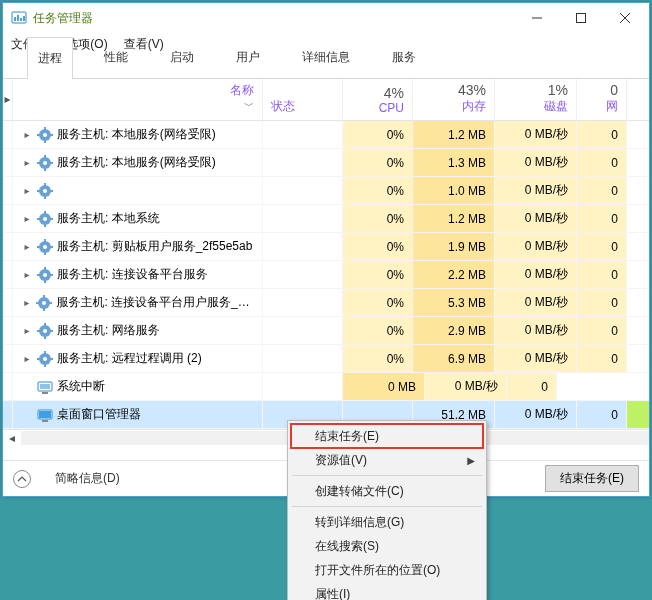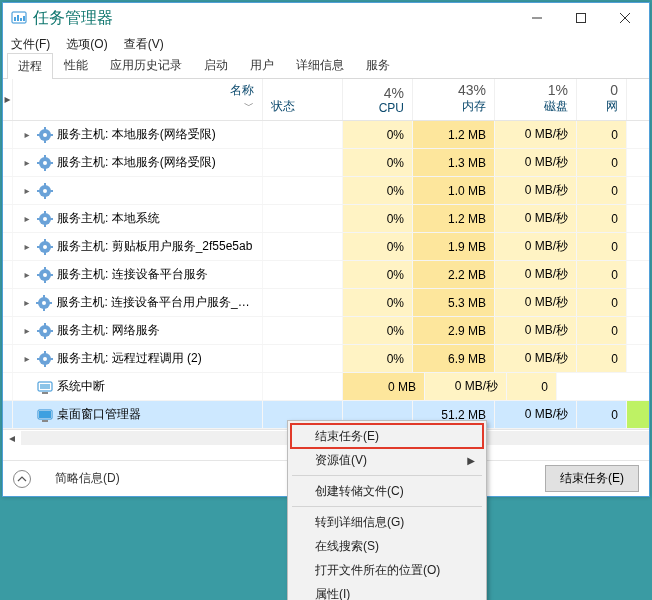--- a/index.html
+++ b/index.html
@@ -1,33 +1,33 @@
 <!DOCTYPE html>
 <html><head>
 <meta charset="utf-8">
 <style>
   * { box-sizing: border-box; margin: 0; padding: 0; font-family: "Microsoft YaHei", "Segoe UI", sans-serif; font-size: 12px; }
   body { background: #3a9ba3; width: 652px; height: 600px; overflow: hidden; }
   .window { position: absolute; left: 2px; top: 2px; width: 648px; height: 495px; background: #fff; border: 1px solid #4fa0d8; box-shadow: 0 0 4px rgba(0,0,0,0.2); }
   .titlebar { height: 30px; display: flex; align-items: center; padding: 0 2px 0 8px; }
   .titlebar .app-icon { width: 16px; height: 16px; margin-right: 6px; }
-  .titlebar .title { flex: 1; font-size: 16px; color: #0f766e; }
+  .titlebar .title { flex: 1; font-size: 12px; color: #4d7c0f; }
   .titlebar .win-btns { display: flex; }
   .titlebar .win-btn { width: 44px; height: 28px; display: flex; align-items: center; justify-content: center; color: #333; }
   .menubar { height: 22px; display: flex; align-items: center; padding: 0 0; }
   .menubar .menu-item { padding: 2px 8px; color: #222; }
   .tabbar { height: 24px; display: flex; align-items: flex-end; padding: 0 4px; border-bottom: 1px solid #d9d9d9; background: #fff; }
-  .tabbar .tab { padding: 4px 10px; color: #333; border: 1px solid transparent; border-bottom: none; }
+  .tabbar .tab { padding: 12px 10px; color: #333; border: 1px solid transparent; border-bottom: none; margin-left: 20px; }
   .tabbar .tab.active { border-color: #d9d9d9; background: #fff; position: relative; top: 1px; }
   .content { height: calc(100% - 30px - 22px - 24px - 36px); overflow: hidden; position: relative; }
   .table-wrap { height: 100%; overflow: hidden; }
   .thead { display: flex; height: 42px; border-bottom: 1px solid #e5e5e5; }
   .thead .col { display: flex; flex-direction: column; justify-content: flex-end; padding: 3px 8px 5px 8px; border-right: 1px solid #f0f0f0; }
   .thead .col .pct { text-align: right; font-size: 14px; color: #555; }
-  .thead .col .lbl { text-align: right; color: #0c4a6e; }
+  .thead .col .lbl { text-align: right; color: #8b5cf6; }
   .thead .col.name .lbl, .thead .col.status .lbl { text-align: left; }
   .col.name { width: 250px; flex-shrink: 0; display: flex; align-items: flex-end; justify-content: space-between; }
   .col.expander-col { width: 10px; flex-shrink: 0; padding-left: 0; padding-right: 0; display:flex;align-items:center;justify-content:center;color:#555;}
   .col.status { width: 80px; flex-shrink: 0; }
   .col.cpu { width: 70px; flex-shrink: 0; }
   .col.mem { width: 82px; flex-shrink: 0; }
   .col.disk { width: 82px; flex-shrink: 0; }
   .col.net { width: 50px; flex-shrink: 0; }
   .tbody { }
   .row { display: flex; height: 28px; align-items: stretch; border-bottom: 1px solid #f4f4f4; }
@@ -100,21 +100,20 @@
 
   <div class="menubar">
     <div class="menu-item">文件(F)</div>
     <div class="menu-item">选项(O)</div>
     <div class="menu-item">查看(V)</div>
   </div>
 
   <div class="tabbar">
     <div class="tab active">进程</div>
     <div class="tab">性能</div>
-    <div class="tab">应用历史记录</div>
     <div class="tab">启动</div>
     <div class="tab">用户</div>
     <div class="tab">详细信息</div>
     <div class="tab">服务</div>
   </div>
 
   <div class="content">
     <div class="table-wrap">
       <div class="thead">
         <div class="col expander-col">▸</div>

